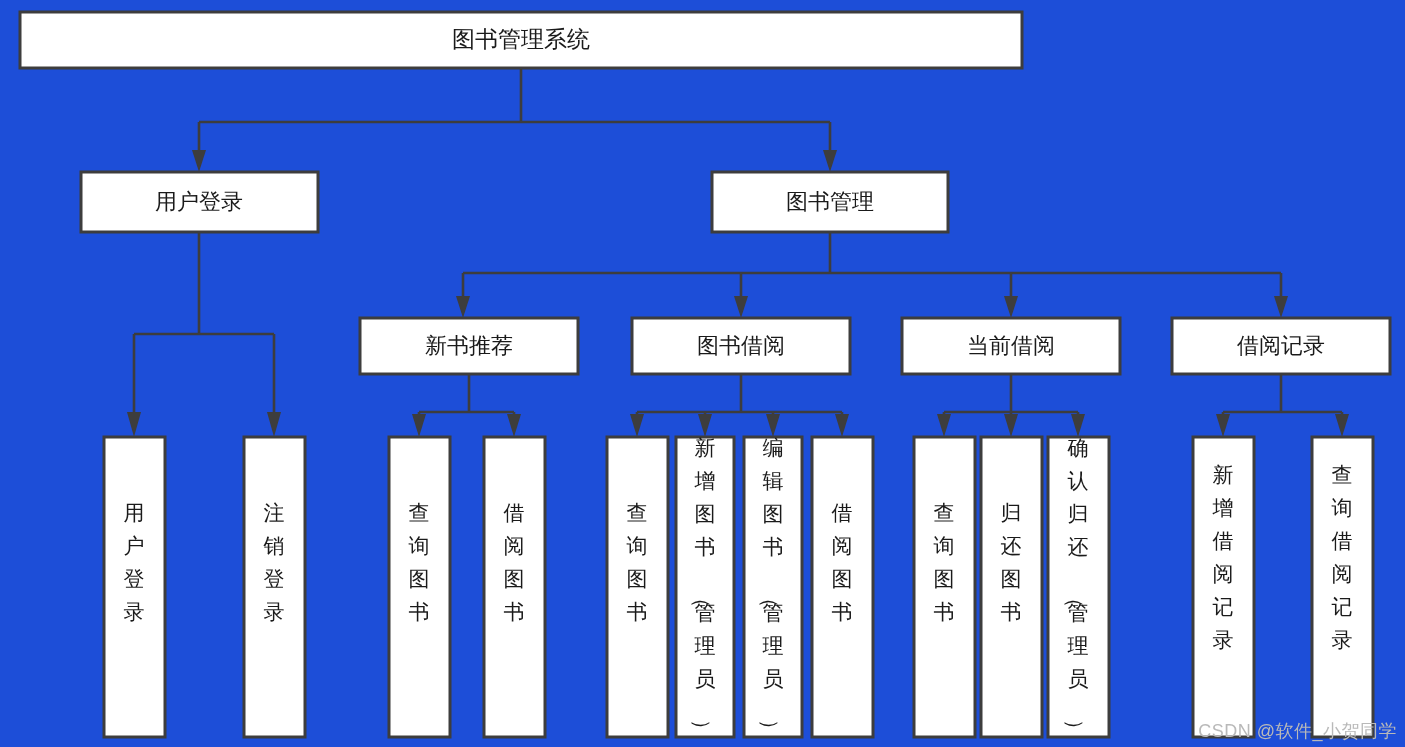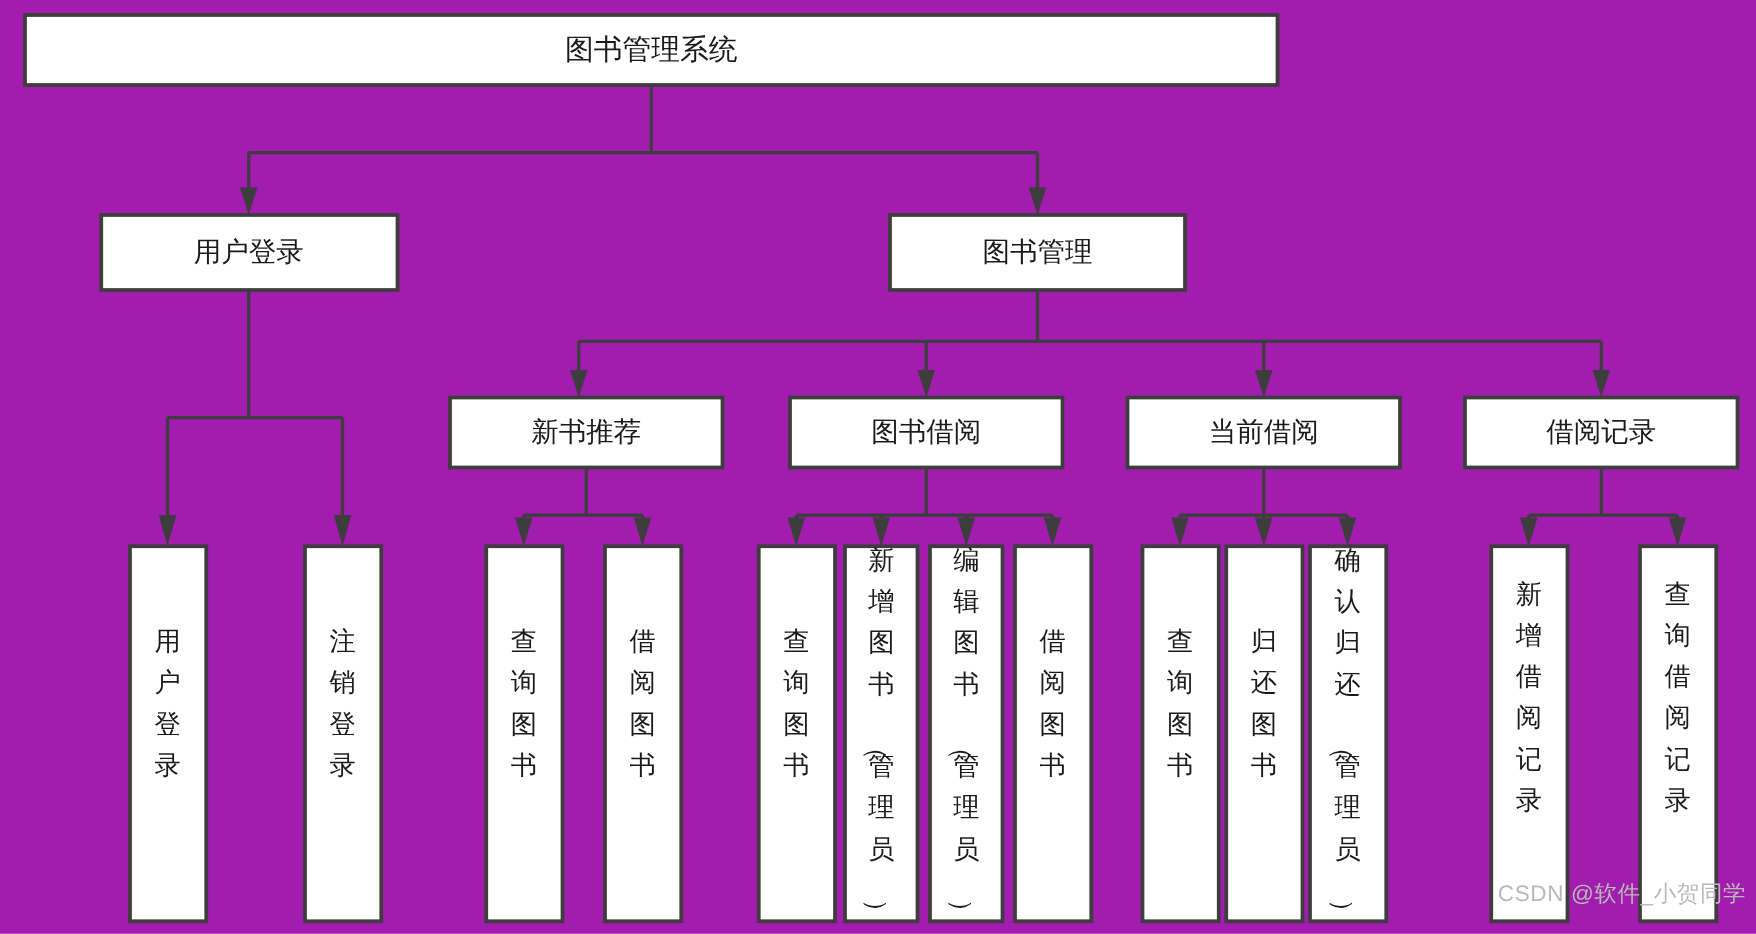--- a/index.html
+++ b/index.html
@@ -2,21 +2,21 @@
 <html><head>
 <meta charset="utf-8">
 <title>图书管理系统 功能结构图</title>
 <style>
   html,body{margin:0;padding:0;background:#ffffff;}
   body{
     width:1405px;height:747px;overflow:hidden;
     font-family:"Liberation Sans","DejaVu Sans",sans-serif;
     background:#ffffff;
   }
-  #diagram-root{position:relative;width:1405px;height:747px;background:#a21caf;}
+  #diagram-root{position:relative;width:1405px;height:747px;background:#1d4ed8;}
   svg#tree-svg{position:absolute;left:0;top:0;width:1405px;height:747px;display:block;}
 
   .node-box{fill:#ffffff;stroke:#3d3d3d;stroke-width:3;}
   .leaf-box{fill:#ffffff;stroke:#3d3d3d;stroke-width:3;}
   .edge{stroke:#3d3d3d;stroke-width:2.6;fill:none;stroke-linecap:butt;}
   .arrow-head{fill:#3d3d3d;stroke:none;}
 
   .node-label{
     font-family:"Liberation Sans","DejaVu Sans",sans-serif;
     font-size:22px;fill:#1a1a1a;
@@ -26,21 +26,21 @@
     font-family:"Liberation Sans","DejaVu Sans",sans-serif;
     font-size:23px;fill:#1a1a1a;
     text-anchor:middle;dominant-baseline:middle;
   }
   .leaf-label{
     font-family:"Liberation Sans","DejaVu Sans",sans-serif;
     font-size:21px;fill:#1a1a1a;
     text-anchor:middle;
   }
   .watermark{
-    position:absolute;right:8px;bottom:20px;
+    position:absolute;right:8px;bottom:4px;
     font-family:"Liberation Sans","DejaVu Sans",sans-serif;
     font-size:18px;color:#b9b9b9;
     white-space:nowrap;letter-spacing:0.5px;
     user-select:none;pointer-events:none;
   }
 </style>
 </head>
 <body>
 
 <div id="diagram-root">

